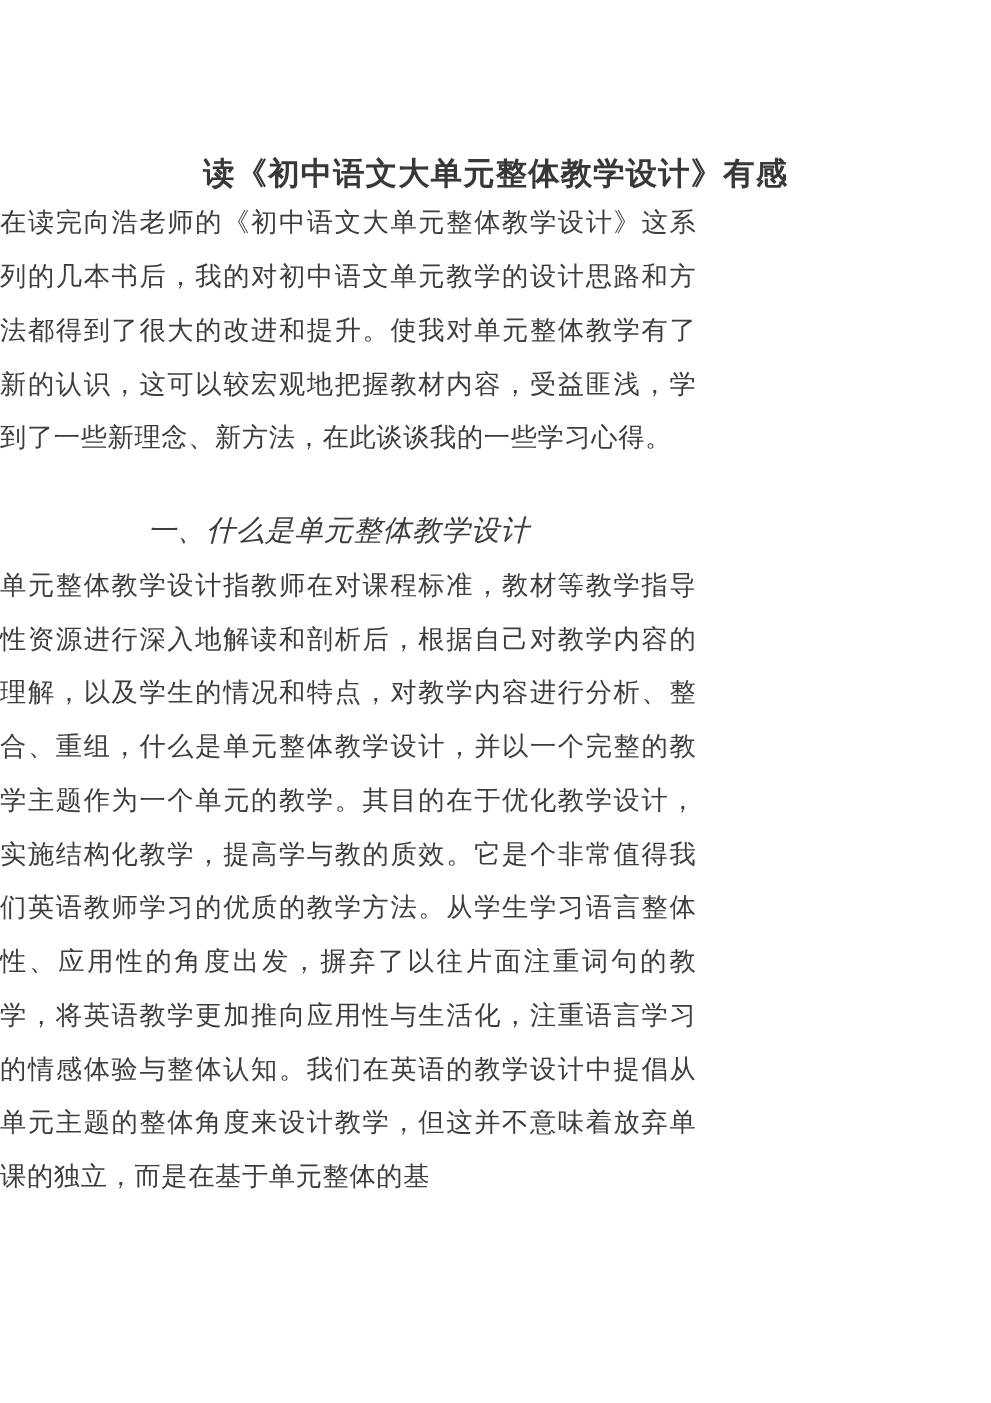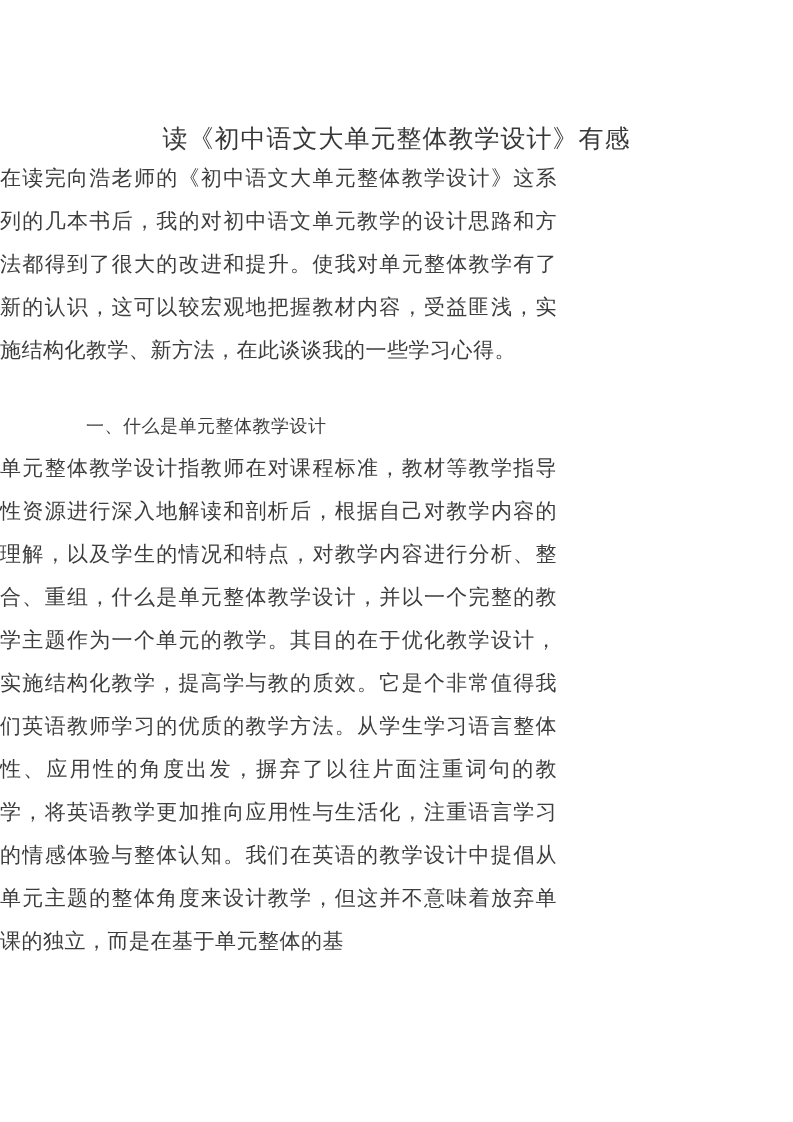--- a/index.html
+++ b/index.html
@@ -15,56 +15,57 @@
     background: #ffffff;
     overflow: hidden;
     font-family: "DejaVu Serif", "Liberation Serif", serif;
     color: #3d3d3d;
   }
   .doc-title {
     margin: 0;
     padding-top: 121px;
     font-size: 25px;
     line-height: 36px;
-    font-weight: normal;
+    font-weight: bold;
     text-align: center;
     letter-spacing: 1px;
     color: #383838;
   }
   .doc-body {
     width: 557px;
     margin: 0 auto 0 118px;
     font-size: 21px;
     line-height: 43px;
     text-align: justify;
     text-justify: inter-character;
     letter-spacing: 0.5px;
     color: #3d3d3d;
   }
   p.doc-body { margin: 0; }
   .intro-para {
     margin-top: 80px;
   }
   .section-heading {
-    margin: 32px auto 0 86px;
+    margin: 32px auto 0 118px;
     width: 557px;
-    font-size: 18px;
+    font-size: 23px;
     line-height: 43px;
     font-weight: normal;
     letter-spacing: 0.5px;
     color: #3d3d3d;
+    font-style: italic;
   }
   .section-para {
     margin-top: 37px;
   }
 </style>
 </head>
 <body>
 
 <div class="page">
   <h1 class="doc-title">读《初中语文大单元整体教学设计》有感</h1>
 
-  <p class="doc-body intro-para">在读完向浩老师的《初中语文大单元整体教学设计》这系列的几本书后，我的对初中语文单元教学的设计思路和方法都得到了很大的改进和提升。使我对单元整体教学有了新的认识，这可以较宏观地把握教材内容，受益匪浅，实施结构化教学、新方法，在此谈谈我的一些学习心得。</p>
+  <p class="doc-body intro-para">在读完向浩老师的《初中语文大单元整体教学设计》这系列的几本书后，我的对初中语文单元教学的设计思路和方法都得到了很大的改进和提升。使我对单元整体教学有了新的认识，这可以较宏观地把握教材内容，受益匪浅，学到了一些新理念、新方法，在此谈谈我的一些学习心得。</p>
 
   <h2 class="section-heading">一、什么是单元整体教学设计</h2>
 
   <p class="doc-body section-para">单元整体教学设计指教师在对课程标准，教材等教学指导性资源进行深入地解读和剖析后，根据自己对教学内容的理解，以及学生的情况和特点，对教学内容进行分析、整合、重组，什么是单元整体教学设计，并以一个完整的教学主题作为一个单元的教学。其目的在于优化教学设计，实施结构化教学，提高学与教的质效。它是个非常值得我们英语教师学习的优质的教学方法。从学生学习语言整体性、应用性的角度出发，摒弃了以往片面注重词句的教学，将英语教学更加推向应用性与生活化，注重语言学习的情感体验与整体认知。我们在英语的教学设计中提倡从单元主题的整体角度来设计教学，但这并不意味着放弃单课的独立，而是在基于单元整体的基</p>
 </div>
 
 </body></html>

